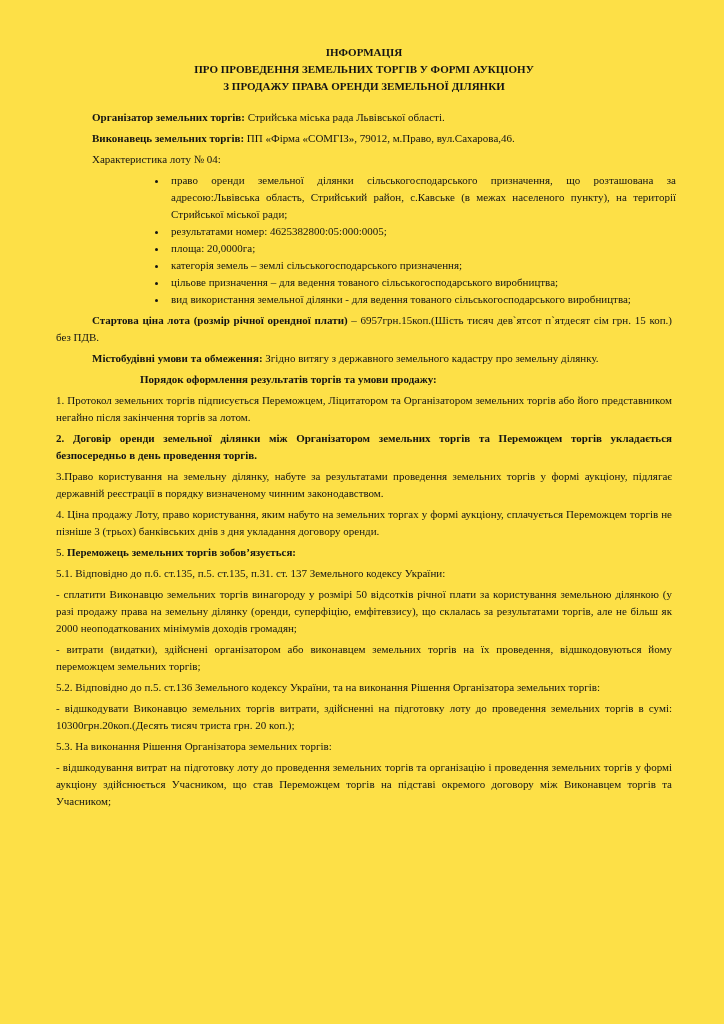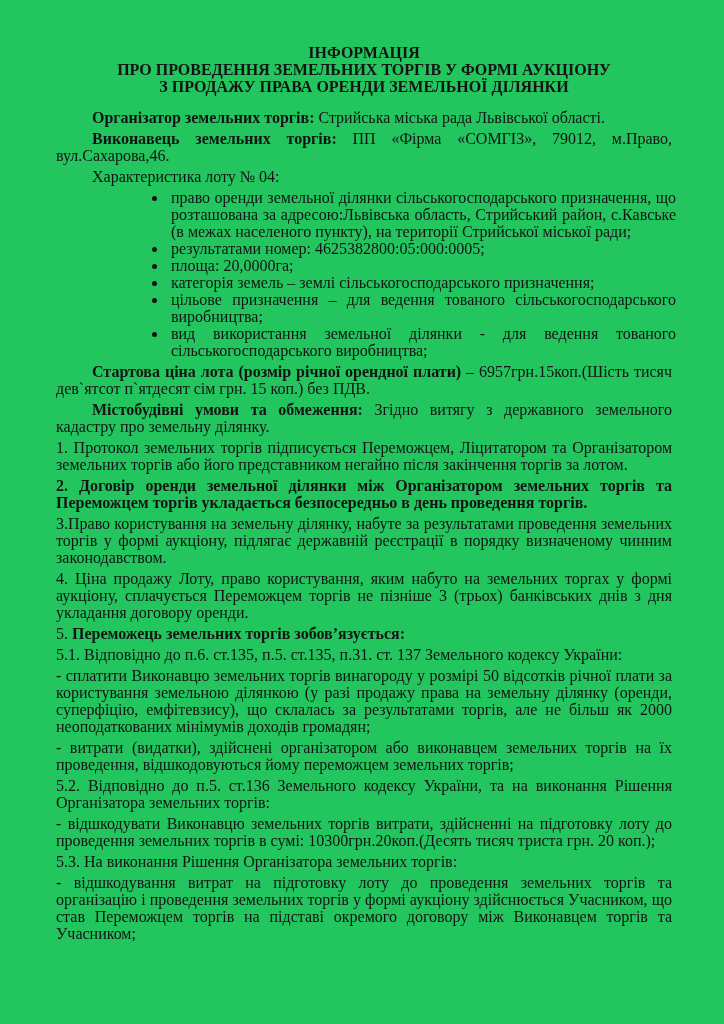--- a/index.html
+++ b/index.html
@@ -1,24 +1,24 @@
 <!DOCTYPE html>
 <html><head>
 <meta charset="utf-8">
 <style>
   html, body { margin: 0; padding: 0; background: #ffffff; }
   .page {
     position: relative;
     width: 724px;
     height: 1024px;
     box-sizing: border-box;
-    background: #22c55e;
+    background: #fde047;
     color: #141414;
     font-family: "Liberation Serif", "DejaVu Serif", serif;
-    font-size: 16px;
+    font-size: 11px;
     line-height: 17px;
     padding: 44px 48px 0 52px;
     overflow: hidden;
   }
   .title-block { text-align: center; font-weight: bold; margin-bottom: 14px; }
   p.body { margin: 4px; text-align: justify; }
   .ind { text-indent: 36px; }
   .heading-ind { text-indent: 84px; font-weight: bold; }
   .sp17 { margin-top: 17px; }
   .sp24 { margin-top: 24px; }
@@ -50,20 +50,21 @@
     <li>категорія земель – землі сільськогосподарського призначення;</li>
     <li>цільове призначення – для ведення тованого сільськогосподарського виробництва;</li>
     <li>вид використання земельної ділянки - для ведення тованого сільськогосподарського виробництва;</li>
   </ul>
 
   <p class="body ind sp17"><b>Стартова ціна лота (розмір річної орендної плати)</b><span> – 6957грн.15коп.(Шість тисяч дев`ятсот п`ятдесят сім грн. 15 коп.) без ПДВ.</span></p>
 
 
   <p class="body ind"><b>Містобудівні умови та обмеження:</b><span> Згідно витягу з державного земельного кадастру про земельну ділянку.</span></p>
 
+  <p class="body heading-ind sp24">Порядок оформлення результатів торгів та умови продажу:</p>
 
   <p class="body">1. Протокол земельних торгів підписується Переможцем, Ліцитатором та Організатором земельних торгів або його представником негайно після закінчення торгів за лотом.</p>
   <p class="body b">2. Договір оренди земельної ділянки між Організатором земельних торгів та Переможцем торгів укладається безпосередньо в день проведення торгів.</p>
   <p class="body">3.Право користування на земельну ділянку, набуте за результатами проведення земельних торгів у формі аукціону, підлягає державній реєстрації в порядку визначеному чинним законодавством.</p>
   <p class="body">4. Ціна продажу Лоту, право користування, яким набуто на земельних торгах у формі аукціону, сплачується Переможцем торгів не пізніше 3 (трьох) банківських днів з дня укладання договору оренди.</p>
   <p class="body"><span>5. </span><b>Переможець земельних торгів зобов’язується:</b></p>
   <p class="body">5.1. Відповідно до п.6. ст.135, п.5. ст.135, п.31. ст. 137 Земельного кодексу України:</p>
   <p class="body">- сплатити Виконавцю земельних торгів винагороду у розмірі 50 відсотків річної плати за користування земельною ділянкою (у разі продажу права на земельну ділянку (оренди, суперфіцію, емфітевзису), що склалась за результатами торгів, але не більш як 2000 неоподаткованих мінімумів доходів громадян;</p>
   <p class="body">- витрати (видатки), здійснені організатором або виконавцем земельних торгів на їх проведення, відшкодовуються йому переможцем земельних торгів;</p>
   <p class="body">5.2. Відповідно до п.5. ст.136 Земельного кодексу України, та на виконання Рішення Організатора земельних торгів:</p>

